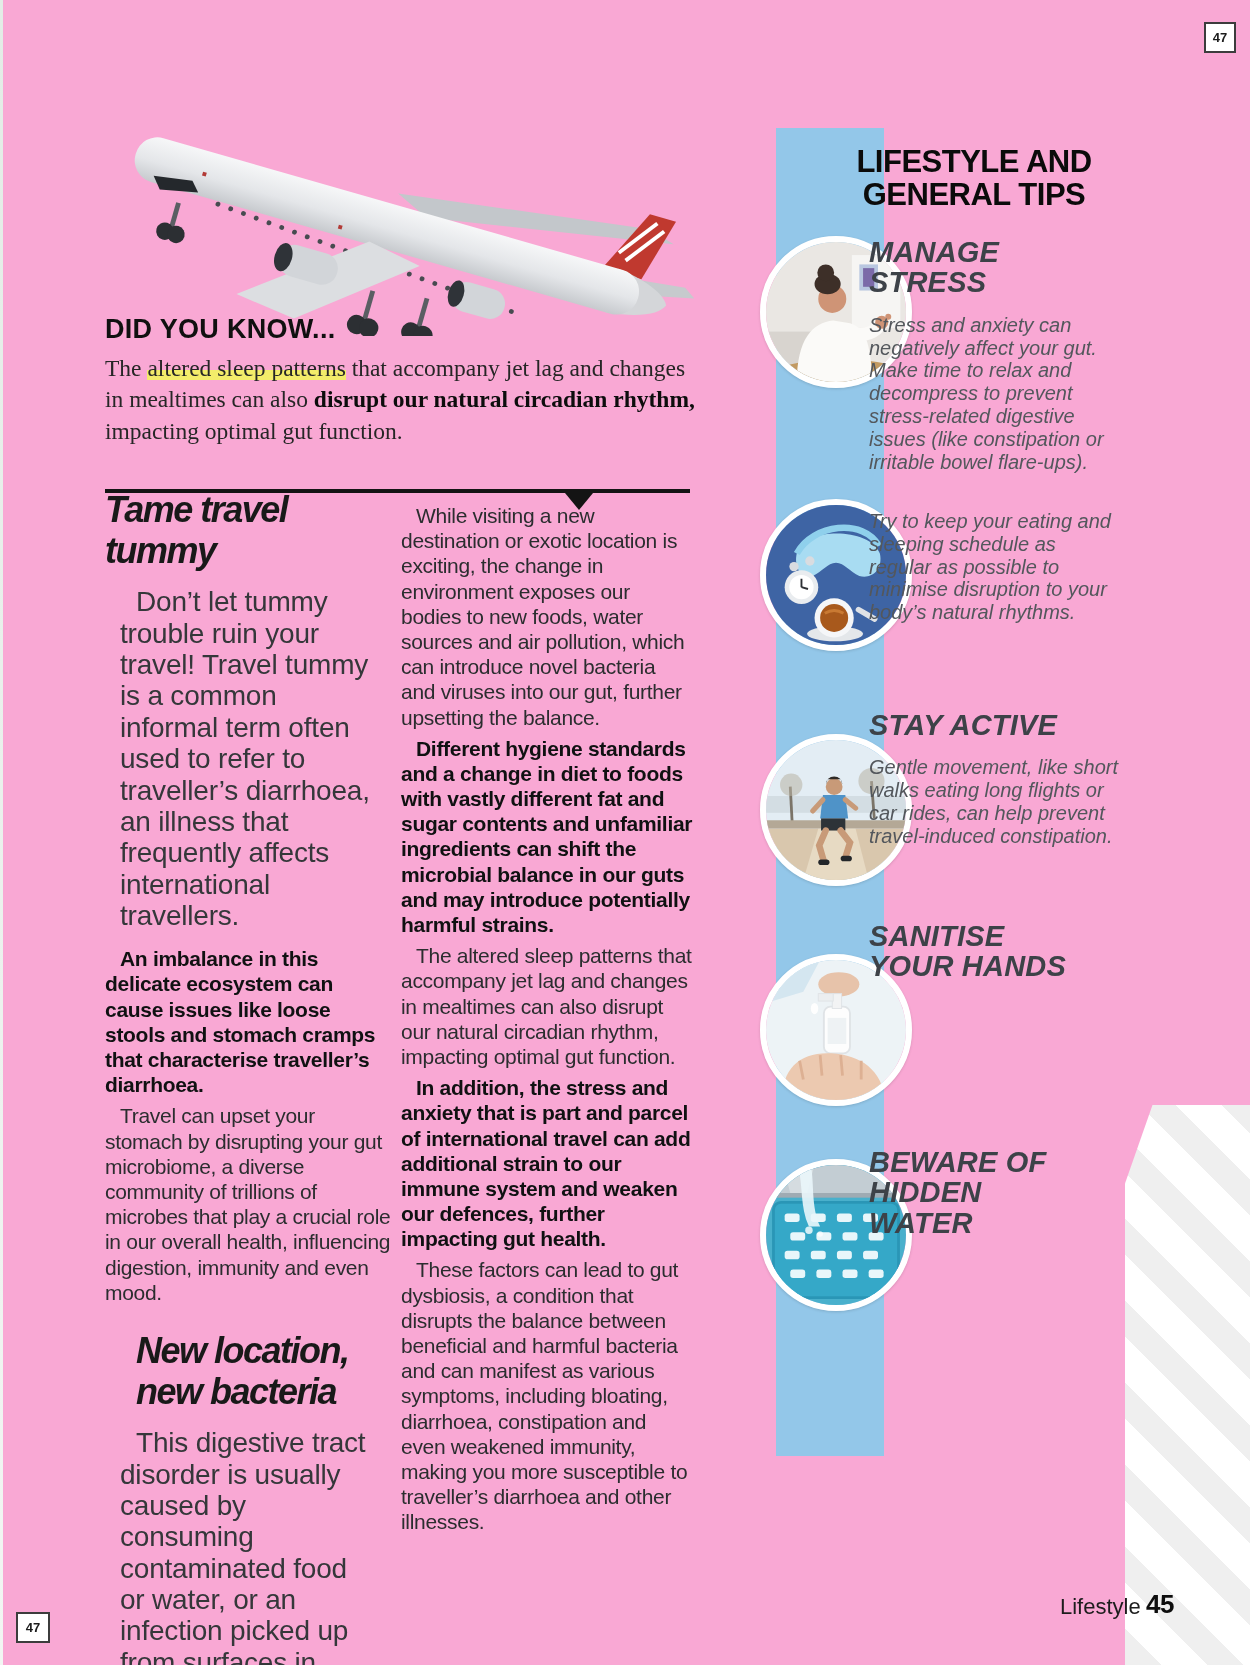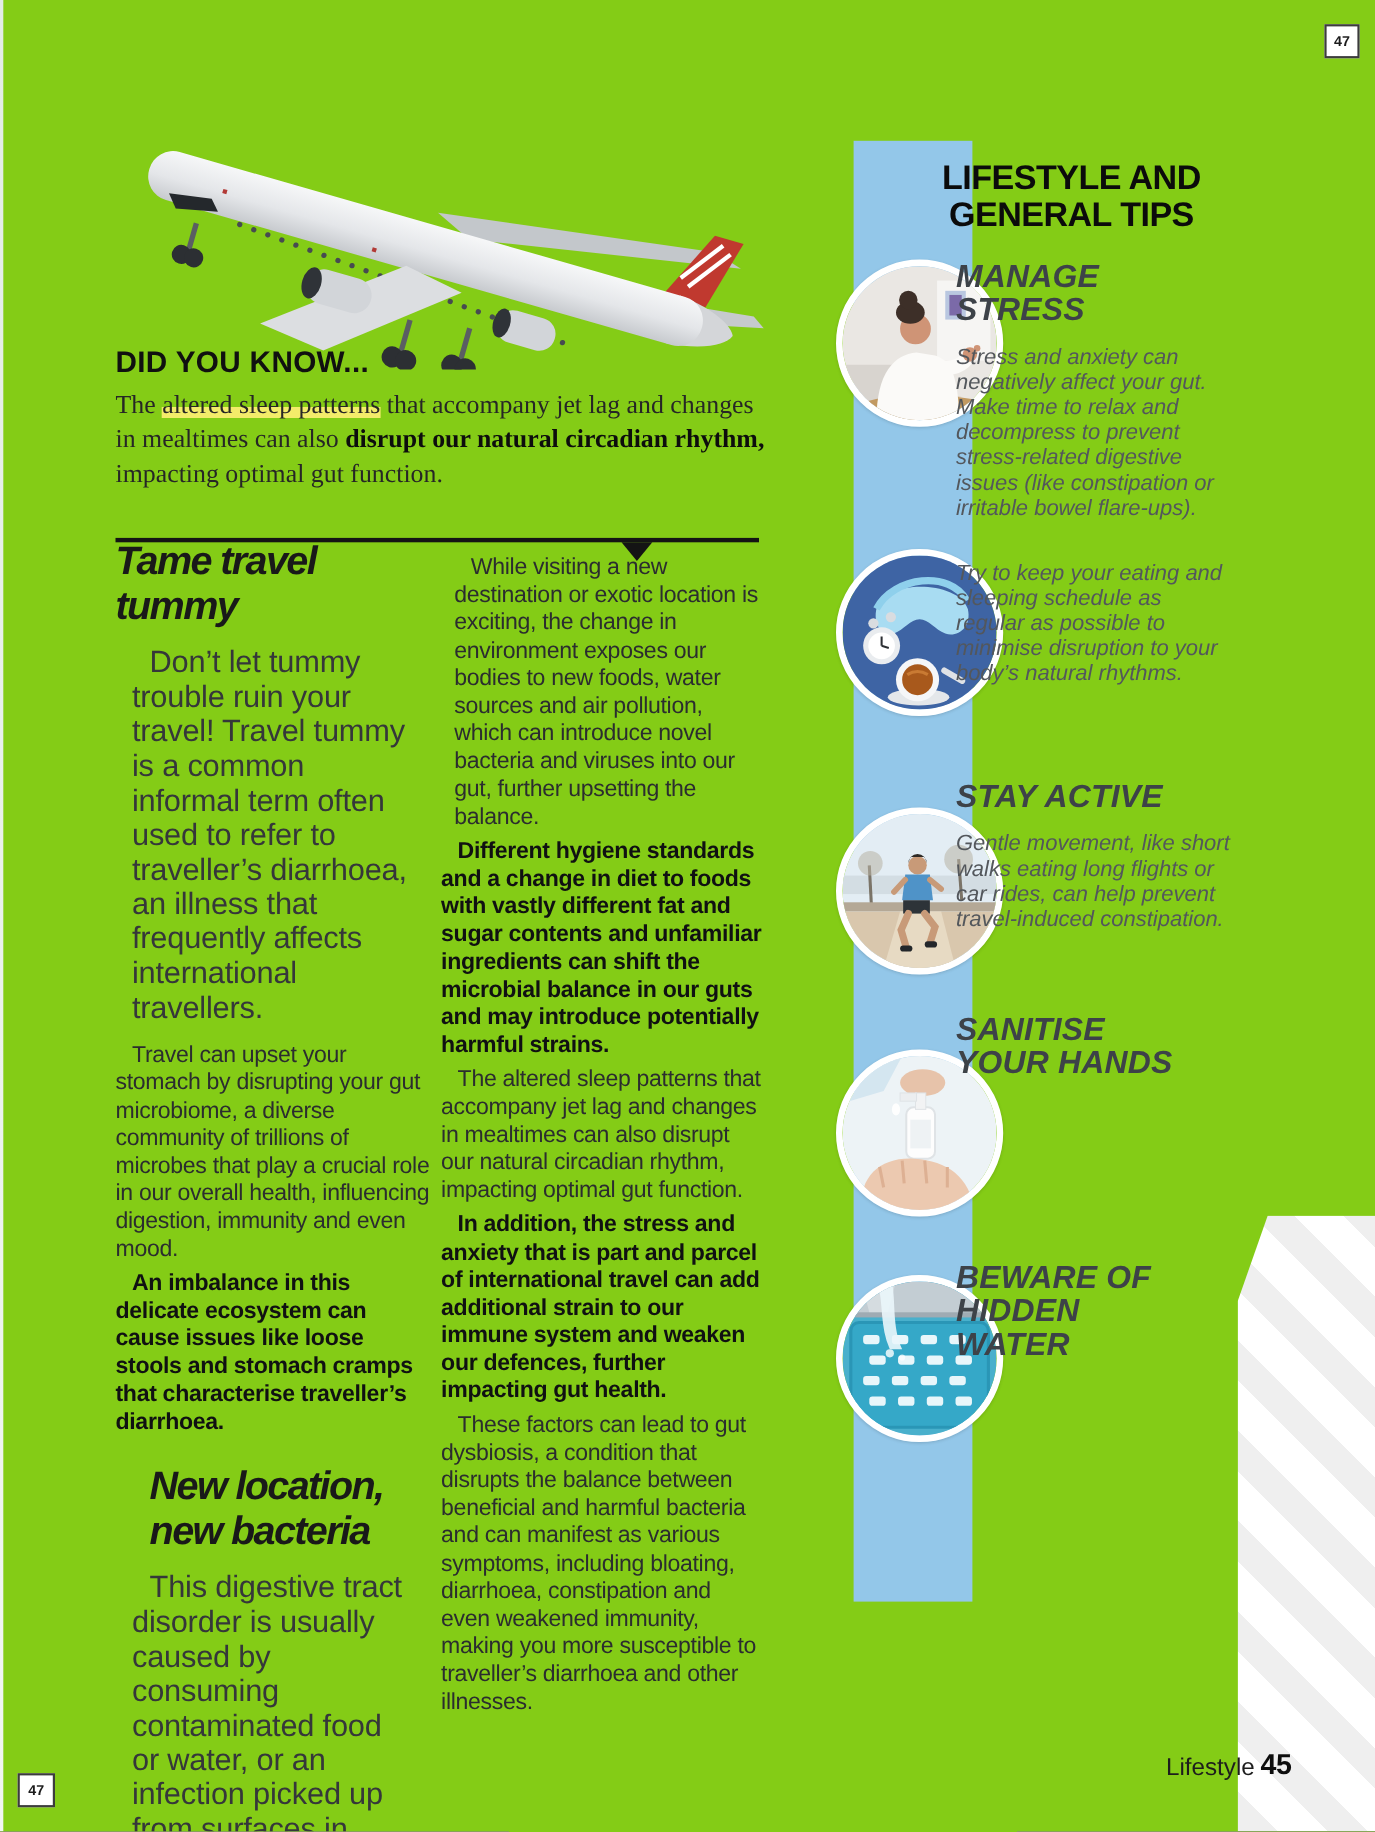--- a/index.html
+++ b/index.html
@@ -1,16 +1,16 @@
 <!DOCTYPE html>
 <html><head>
 <meta charset="utf-8">
 <style>
   html,body{margin:0;padding:0;background:#888;}
-  .page{position:relative;width:1250px;height:1665px;margin:0 auto;background:#84cc16;overflow:hidden;
+  .page{position:relative;width:1250px;height:1665px;margin:0 auto;background:#f9a8d4;overflow:hidden;
         font-family:"Liberation Sans",sans-serif;}
   .edge{position:absolute;left:0;top:0;width:3px;height:100%;background:linear-gradient(#e3ece6,#f2f6f3);}
 
   
   .ctag{position:absolute;border:2px solid #3c3c3c;background:#fff;color:#1c1c1c;
         font-size:13px;font-weight:bold;display:flex;align-items:center;justify-content:center;}
   .ctag.top{left:1204px;top:22px;width:28px;height:27px;}
   .ctag.bot{left:16px;top:1612px;width:30px;height:27px;}
 
   
@@ -30,21 +30,21 @@
   
   .col{position:absolute;color:#2b2d2f;}
   .col-left{left:105px;top:490px;width:287px;}
   .col-mid{left:401px;top:503px;width:293px;}
   .script{margin:0 0 4px 0;font-style:italic;font-weight:800;font-size:36px;line-height:1.13;
           letter-spacing:-1.5px;color:#191919;}
   .script.second{margin-top:26px;margin-left:31px;}
   .lead{margin:15px;font-size:28px;line-height:1.12;letter-spacing:-.2px;color:#35373a;text-indent:16px;}
   .bpar{margin:6px 0 0 0;font-size:21px;line-height:1.2;letter-spacing:-.3px;text-indent:15px;}
   .bpar.bold{font-weight:bold;color:#101112;}
-  .col-mid .bpar:first-child{margin-top:0;margin-left:12px;}
+  .col-mid .bpar:first-child{margin-top:0;}
 
   
   .band{position:absolute;left:776px;top:128px;width:108px;height:1328px;background:#93c7e9;}
   .sb-title{position:absolute;left:838px;top:146px;width:272px;margin:0;text-align:center;
             font-size:31px;line-height:1.06;font-weight:800;letter-spacing:-.5px;color:#0b0b0b;}
   .tip{position:absolute;left:869px;width:250px;}
   .tip h3{margin:0;width:208px;font-style:italic;font-weight:800;font-size:29px;line-height:1.05;
           letter-spacing:.2px;color:#3d4248;}
   .tip p{margin:16px 0 0 0;font-style:italic;font-size:20px;line-height:1.14;color:#53575c;}
   .t1{top:237px}.t2{top:494px}.t3{top:710px}.t4{top:921px}.t5{top:1147px}
@@ -140,22 +140,22 @@
     <h2>DID YOU KNOW...</h2>
     <p><span>The </span><span class="hl">altered sleep patterns</span><span> that accompany jet lag and changes in mealtimes can also </span><b>disrupt our natural circadian rhythm,</b><span> impacting optimal gut function.</span></p>
   </div>
 
   <div class="rule"></div>
   <div class="tri"></div>
 
   <div class="col col-left">
     <h2 class="script">Tame travel tummy</h2>
     <p class="lead">Don’t let tummy trouble ruin your travel! Travel tummy is a common informal term often used to refer to traveller’s diarrhoea, an illness that frequently affects international travellers.</p>
+    <p class="bpar bold">An imbalance in this delicate ecosystem can cause issues like loose stools and stomach cramps that characterise traveller’s diarrhoea.</p>
     <p class="bpar">Travel can upset your stomach by disrupting your gut microbiome, a diverse community of trillions of microbes that play a crucial role in our overall health, influencing digestion, immunity and even mood.</p>
-    <p class="bpar bold">An imbalance in this delicate ecosystem can cause issues like loose stools and stomach cramps that characterise traveller’s diarrhoea.</p>
     <h2 class="script second">New location, new bacteria</h2>
     <p class="lead">This digestive tract disorder is usually caused by consuming contaminated food or water, or an infection picked up from surfaces in high-traffic areas, such as airports, aeroplanes and public transportation used during your trip.</p>
   </div>
 
   <div class="col col-mid">
     <p class="bpar">While visiting a new destination or exotic location is exciting, the change in environment exposes our bodies to new foods, water sources and air pollution, which can introduce novel bacteria and viruses into our gut, further upsetting the balance.</p>
     <p class="bpar bold">Different hygiene standards and a change in diet to foods with vastly different fat and sugar contents and unfamiliar ingredients can shift the microbial balance in our guts and may introduce potentially harmful strains.</p>
     <p class="bpar">The altered sleep patterns that accompany jet lag and changes in mealtimes can also disrupt our natural circadian rhythm, impacting optimal gut function.</p>
     <p class="bpar bold">In addition, the stress and anxiety that is part and parcel of international travel can add additional strain to our immune system and weaken our defences, further impacting gut health.</p>
     <p class="bpar">These factors can lead to gut dysbiosis, a condition that disrupts the balance between beneficial and harmful bacteria and can manifest as various symptoms, including bloating, diarrhoea, constipation and even weakened immunity, making you more susceptible to traveller’s diarrhoea and other illnesses.</p>

